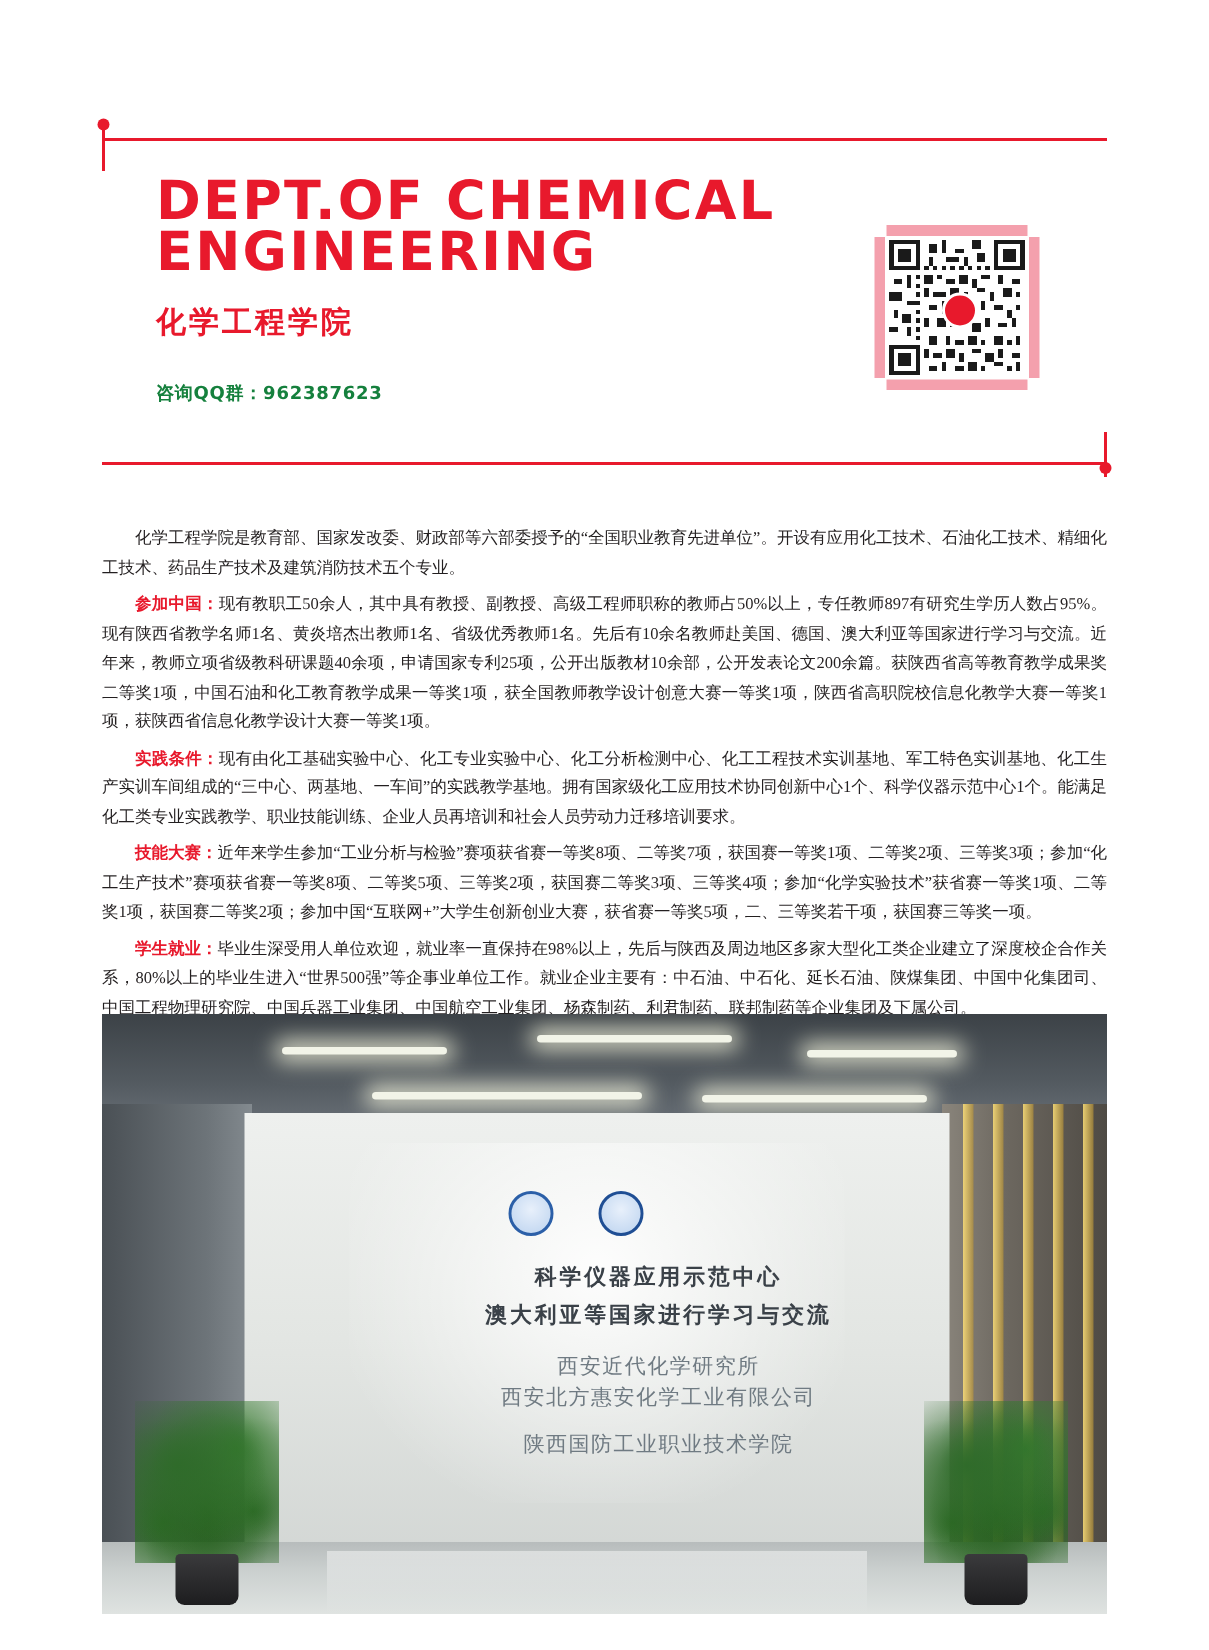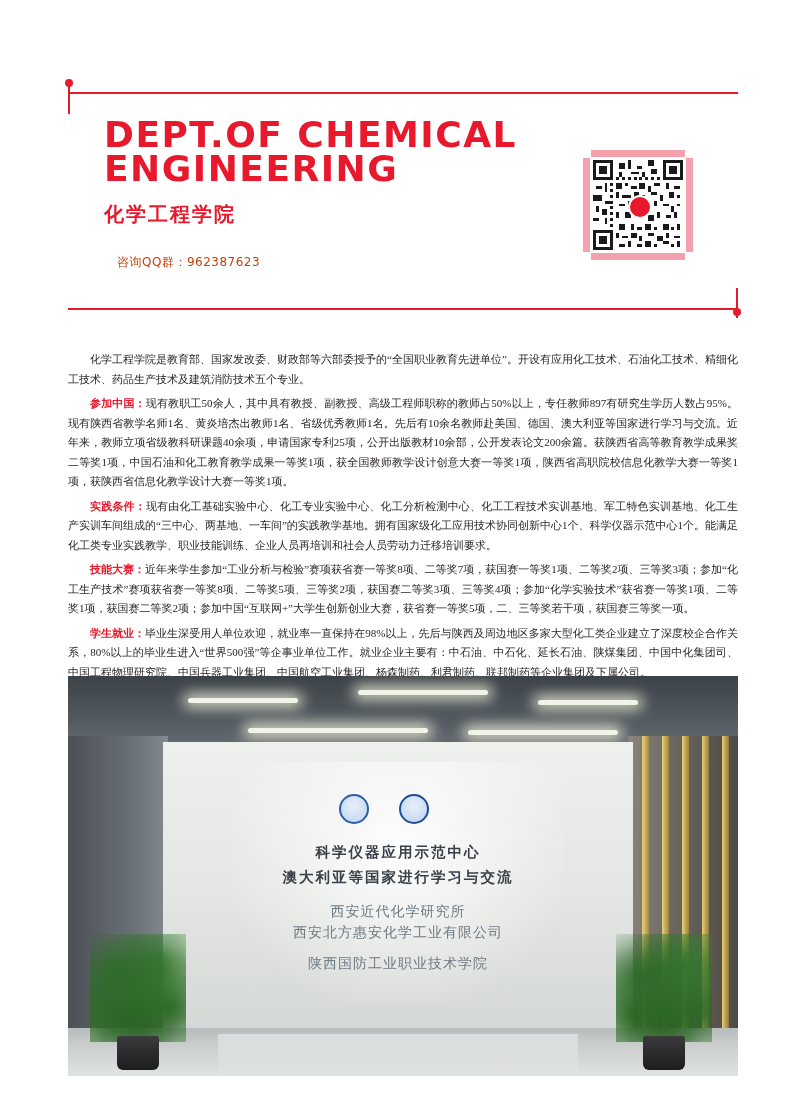--- a/index.html
+++ b/index.html
@@ -95,24 +95,24 @@
     font-family: "DejaVu Sans", "Liberation Sans", sans-serif;
     font-weight: bold;
     font-size: 20px;
     line-height: 40px;
     letter-spacing: 2px;
     color: #e8192c;
     margin: 8px 0 0 0;
   }
   .title-qq {
     font-family: "DejaVu Sans", "Liberation Sans", sans-serif;
-    font-weight: normal;
+    font-weight: bold;
     font-size: 12px;
-    color: #c2410c;
-    margin: 20px 0 0 13px;
+    color: #15803d;
+    margin: 20px 0 0 0;
     letter-spacing: 0.5px;
   }
 
   
   .qr-wrap {
     position: absolute;
     left: 583px;
     top: 150px;
     width: 110px;
     height: 110px;
@@ -244,20 +244,21 @@
     left: 0; bottom: 0; width: 100%; height: 48px;
     background: linear-gradient(180deg, #b7bcbc 0%, #cbd0cf 40%, #dfe3e1 100%);
   }
   .wall-text {
     position: absolute;
     left: 0;
     top: 98px;
     width: 470px;
     text-align: center;
     font-family: "DejaVu Sans", "Liberation Sans", sans-serif;
+    padding-left: 41px;
   }
   .wt-main {
     font-size: 14.5px;
     font-weight: bold;
     line-height: 25px;
     color: #3a4148;
     letter-spacing: 2px;
   }
   .wt-sub {
     margin-top: 12px;

